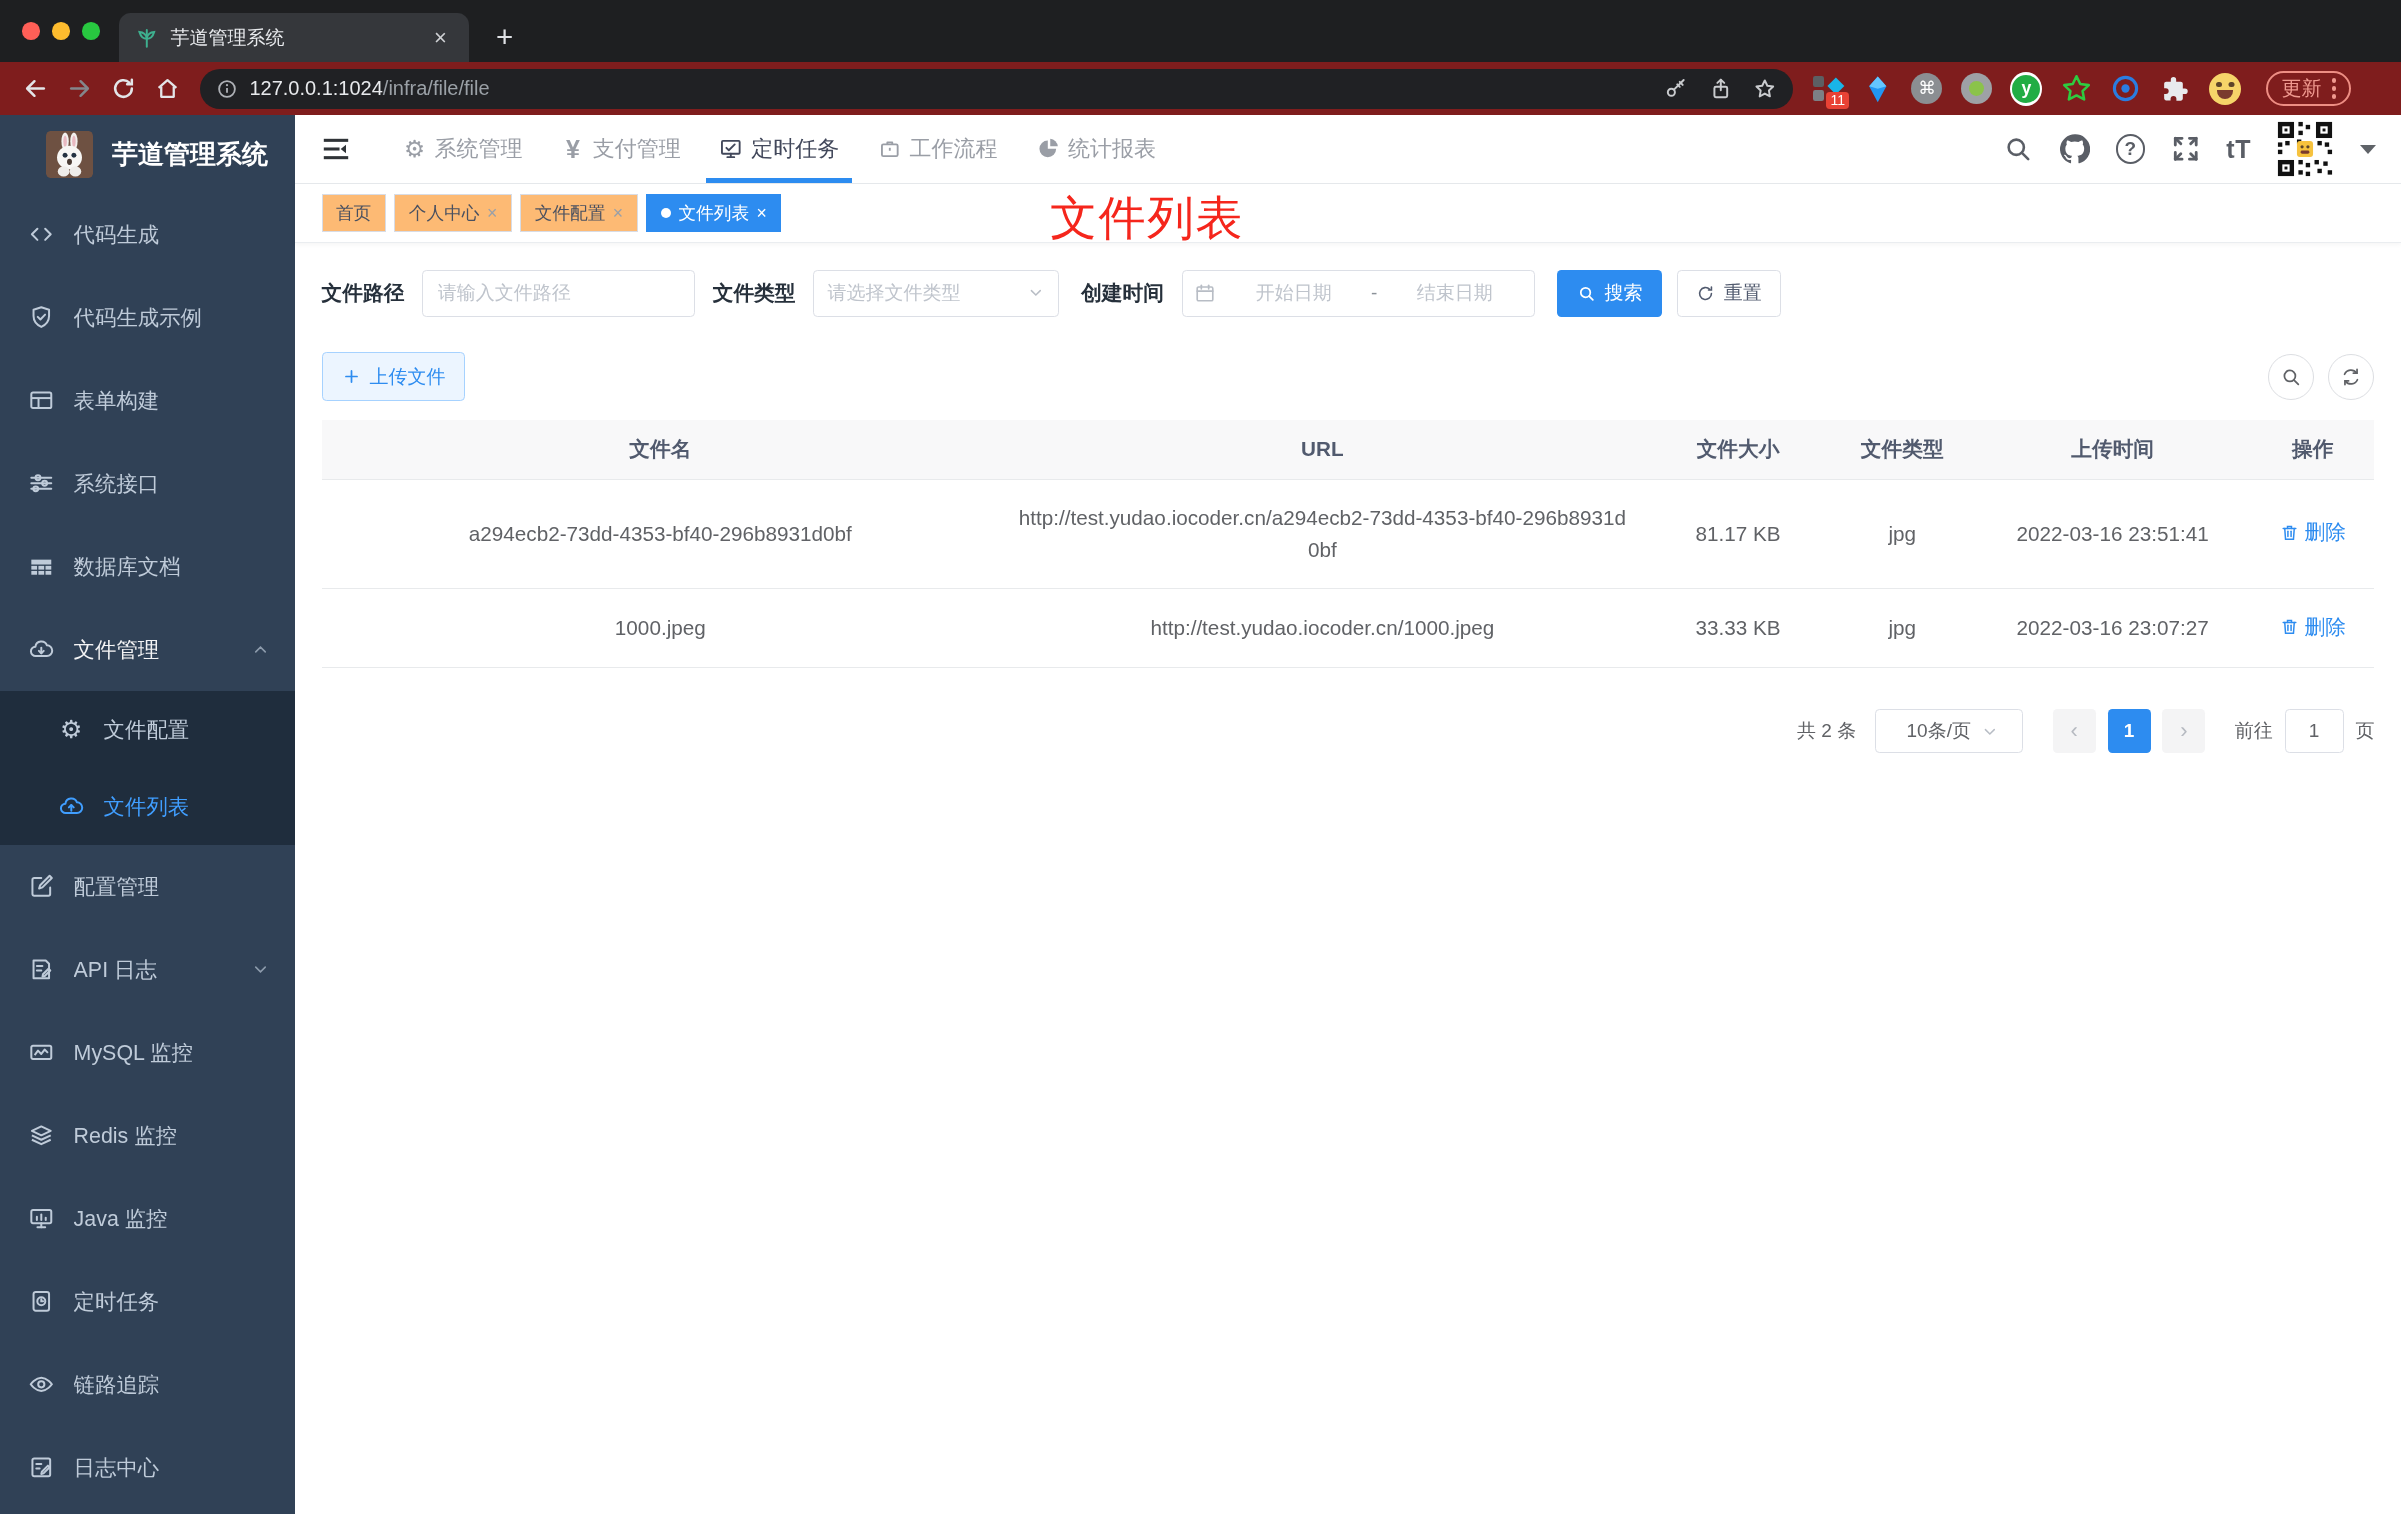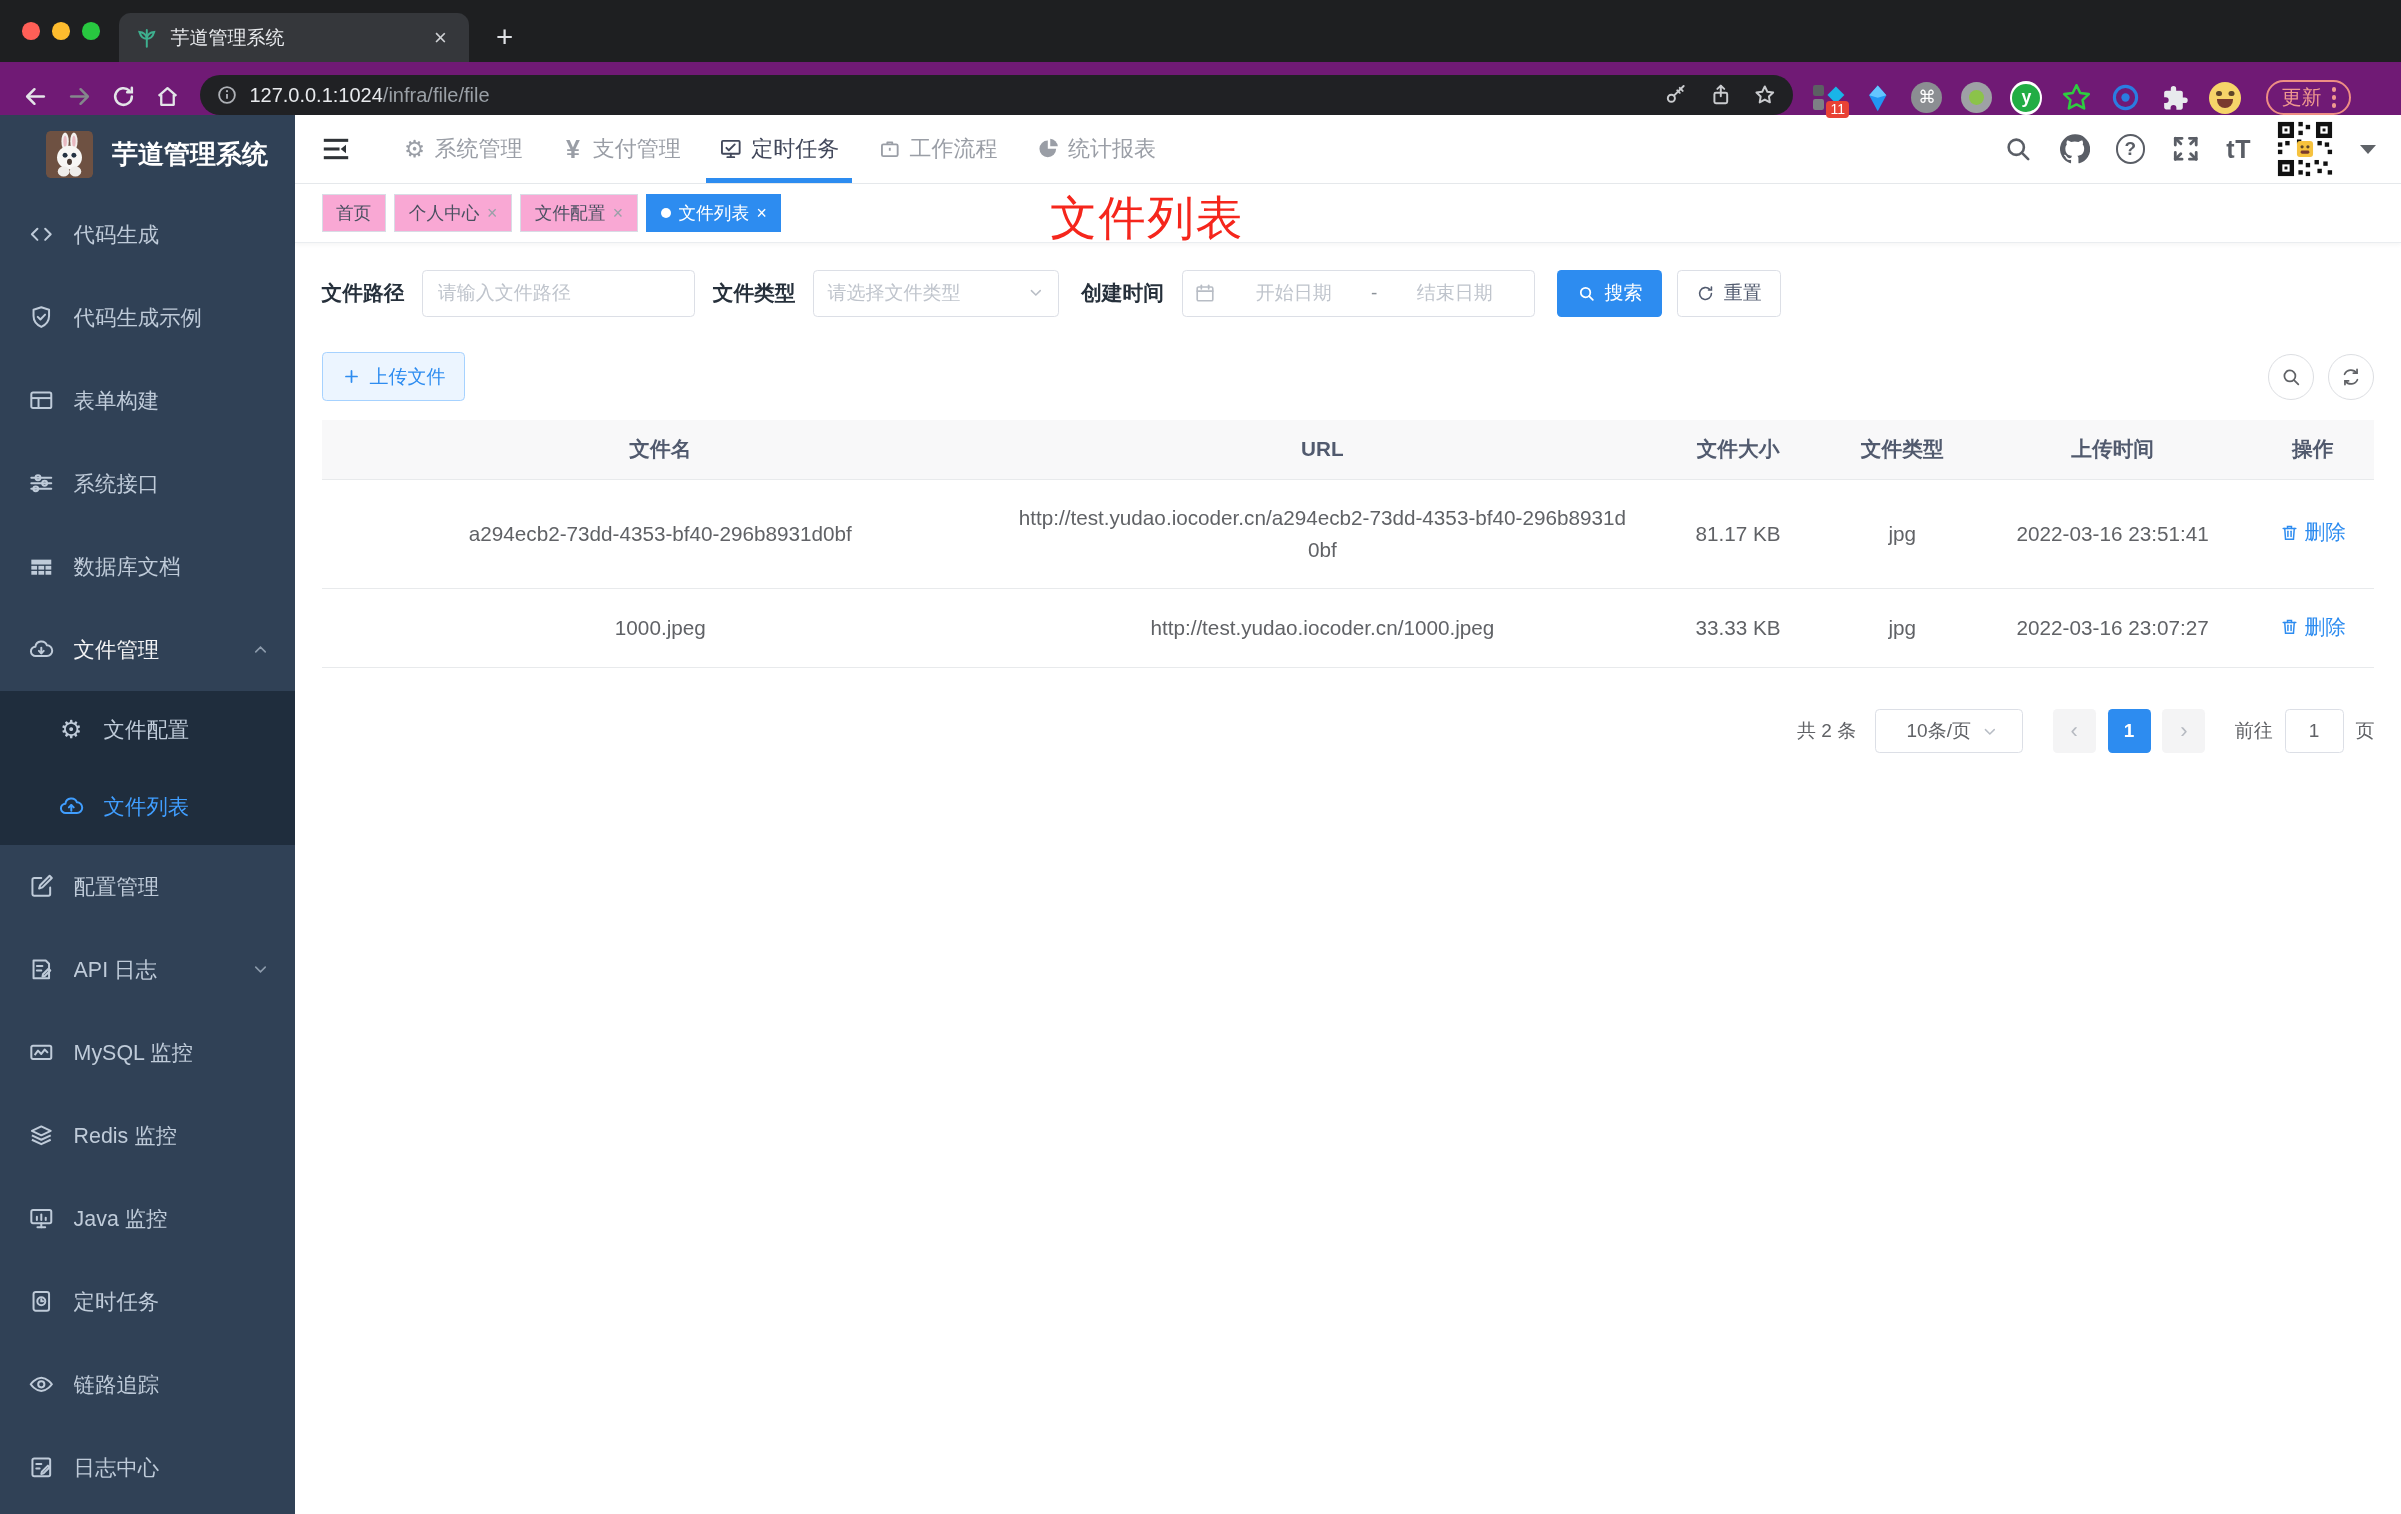--- a/index.html
+++ b/index.html
@@ -14,21 +14,21 @@
   .tl-red{background:#ff5f57} .tl-yellow{background:#febc2e} .tl-green{background:#28c840}
   .btab { position:absolute; left:119px; bottom:0; width:350px; height:49px; background:#35373b;
           border-radius:11.8px 11.8px 0 0; display:flex; align-items:center; padding:0 16px; color:#e8eaed; font-size:19px; }
   .btab .fav { width:23.6px; height:23.6px; margin-right:11.8px; flex:0 0 auto; }
   .btab .ttl { flex:1; white-space:nowrap; overflow:hidden; }
   .tab-close { width:25px; height:25px; display:flex; align-items:center; justify-content:center; color:#cfd1d4; font-size:22px; border-radius:50%; }
   .tab-close::before{content:'\00d7';}
   .newtab { position:absolute; left:487px; bottom:7.4px; width:35px; height:35px; display:flex; align-items:center; justify-content:center; color:#dfe1e5; font-size:29.5px; border-radius:50%; }
   .newtab::before{content:'+';}
 
-  .toolbar { height:53px; background:#701a75; display:flex; align-items:flex-end; padding:0 13.3px; }
+  .toolbar { height:53px; background:#7f1d1d; display:flex; align-items:center; padding:0 13.3px; }
   .nav-ic { width:38px; height:38px; display:flex; align-items:center; justify-content:center; color:#e3e5e8; border-radius:50%; margin:0 3px; flex:0 0 auto;}
   .nav-ic svg { width:25px; height:25px; }
   .nav-ic.dim { color:#84878c; }
   .omnibox { width:1593px; height:40px; background:#202124; border-radius:20.7px; display:flex; align-items:center; padding:0 16px; margin-left:10.3px; color:#e8eaed; font-size:20px; }
   .omnibox .oi { width:22px; height:22px; color:#aeb1b6; margin-right:11.8px; flex:0 0 auto;}
   .url-path { color:#9aa0a6; }
   .pill-right { margin-left:auto; display:flex; align-items:center; gap:20.7px; color:#c9cbce; }
   .pill-right svg { width:23.6px; height:23.6px; }
   .ext-row { display:flex; align-items:center; gap:17.7px; margin-left:19px; }
   .ext { position:relative; width:32px; height:32px; display:flex; align-items:center; justify-content:center; flex:0 0 auto;}
@@ -86,21 +86,21 @@
   .nav-right .nri { width:34px; height:34px; display:flex; align-items:center; justify-content:center; }
   .nav-right .nri svg { width:29.5px; height:29.5px; }
   .qmark { width:29.5px; height:29.5px; border:2.2px solid #5a5e66; border-radius:50%; display:flex; align-items:center; justify-content:center; font-size:19px; font-weight:bold; }
   .qmark::before{content:'?';}
   .tT::before { content:'tT'; font-size:25px; font-weight:bold; letter-spacing:0.7px; }
   .qr { width:60px; height:60px; border-radius:5.9px; overflow:hidden; flex:0 0 auto;}
   .caret-down { width:0; height:0; border-left:8px solid transparent; border-right:8px solid transparent; border-top:9.6px solid #5f6368; margin-left:1.5px; }
 
   
   .tagsbar { height:59px; display:flex; align-items:center; gap:8.9px; padding-left:26.6px; border-bottom:0.7px solid #eaedf0; box-shadow:0 2.2px 4.4px rgba(0,0,0,0.04); position:relative; }
-  .tag { height:38px; display:flex; align-items:center; gap:7.4px; padding:0 13.3px; border:0.7px solid #d8dce5; background:#f9a8d4; color:#495060; font-size:17.7px; cursor:pointer; }
+  .tag { height:38px; display:flex; align-items:center; gap:7.4px; padding:0 13.3px; border:0.7px solid #d8dce5; background:#fdba74; color:#495060; font-size:17.7px; cursor:pointer; }
   .tag .x { color:#9aa0a8; font-size:17.7px; }
   .tag .x::before { content:'\00d7'; }
   .tag.active { background:#2d8cf0; border-color:#2d8cf0; color:#fff; }
   .tag.active .x { color:#fff; }
   .tag .dot { width:10.3px; height:10.3px; border-radius:50%; background:#fff; }
   .annotation { position:absolute; left:755px; top:3px; font-size:47px; font-weight:500; color:#f5261c; letter-spacing:1.5px; }
 
   
   .content { flex:1; padding:20.7px 26.6px 0 26.6px; }
   .filters { display:flex; align-items:center; height:59px; font-size:20.7px; }

